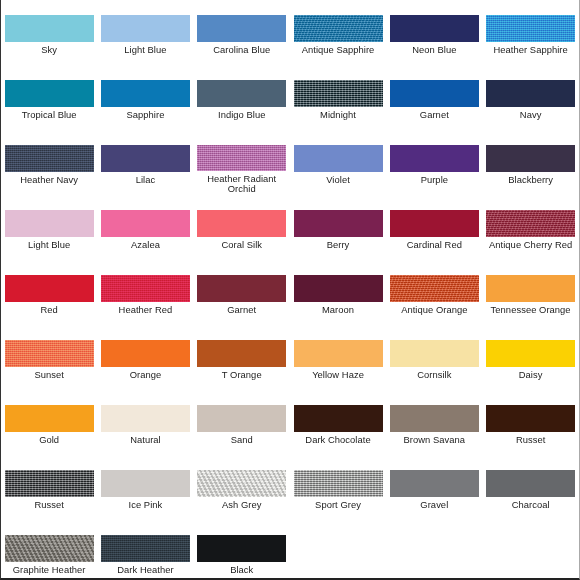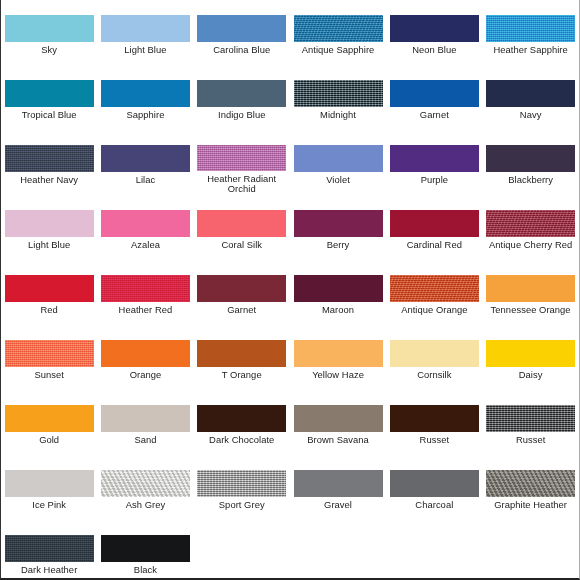--- a/index.html
+++ b/index.html
@@ -242,20 +242,24 @@
       </div>
       <div class="cell">
         <div class="swatch " style="background: rgb(251, 209, 2);"></div>
         <div class="label">Daisy</div>
       </div>
       <div class="cell">
         <div class="swatch " style="background: rgb(246, 160, 28);"></div>
         <div class="label">Gold</div>
       </div>
       <div class="cell">
+        <div class="swatch " style="background: rgb(242, 232, 218);"></div>
+        <div class="label">Natural</div>
+      </div>
+      <div class="cell">
         <div class="swatch " style="background: rgb(205, 194, 185);"></div>
         <div class="label">Sand</div>
       </div>
       <div class="cell">
         <div class="swatch " style="background: rgb(53, 25, 15);"></div>
         <div class="label">Dark Chocolate</div>
       </div>
       <div class="cell">
         <div class="swatch " style="background: rgb(137, 122, 110);"></div>
         <div class="label">Brown Savana</div>

